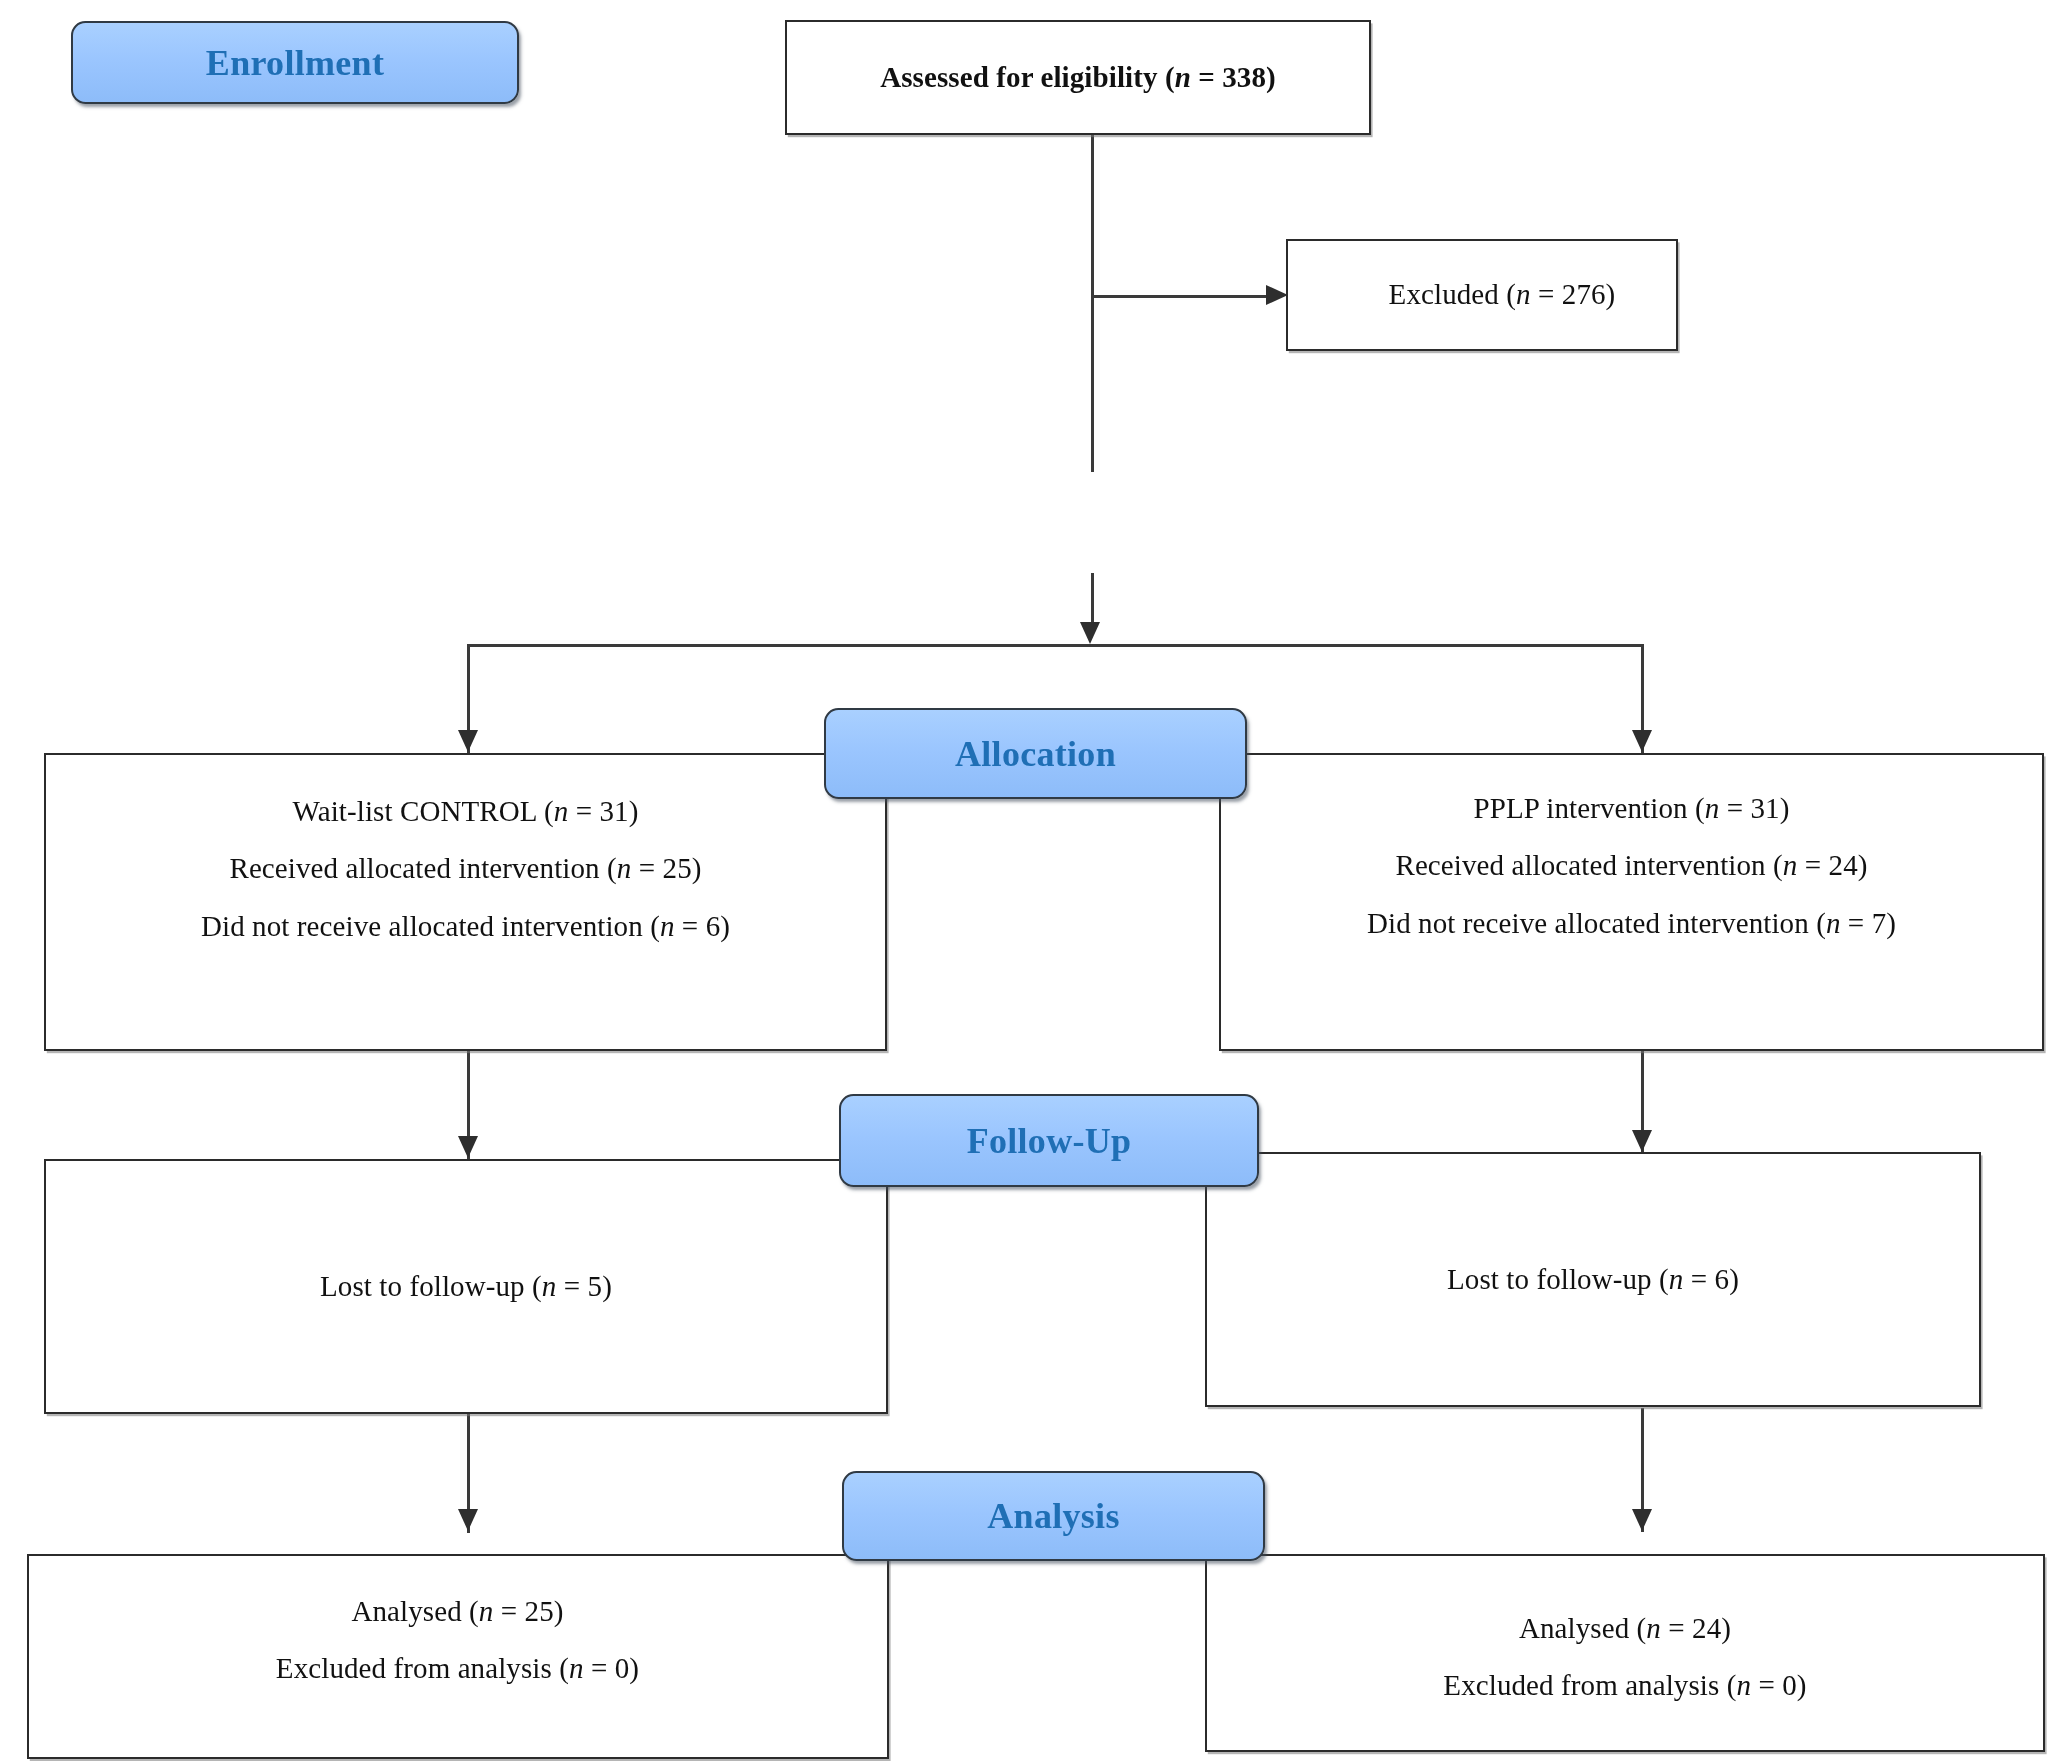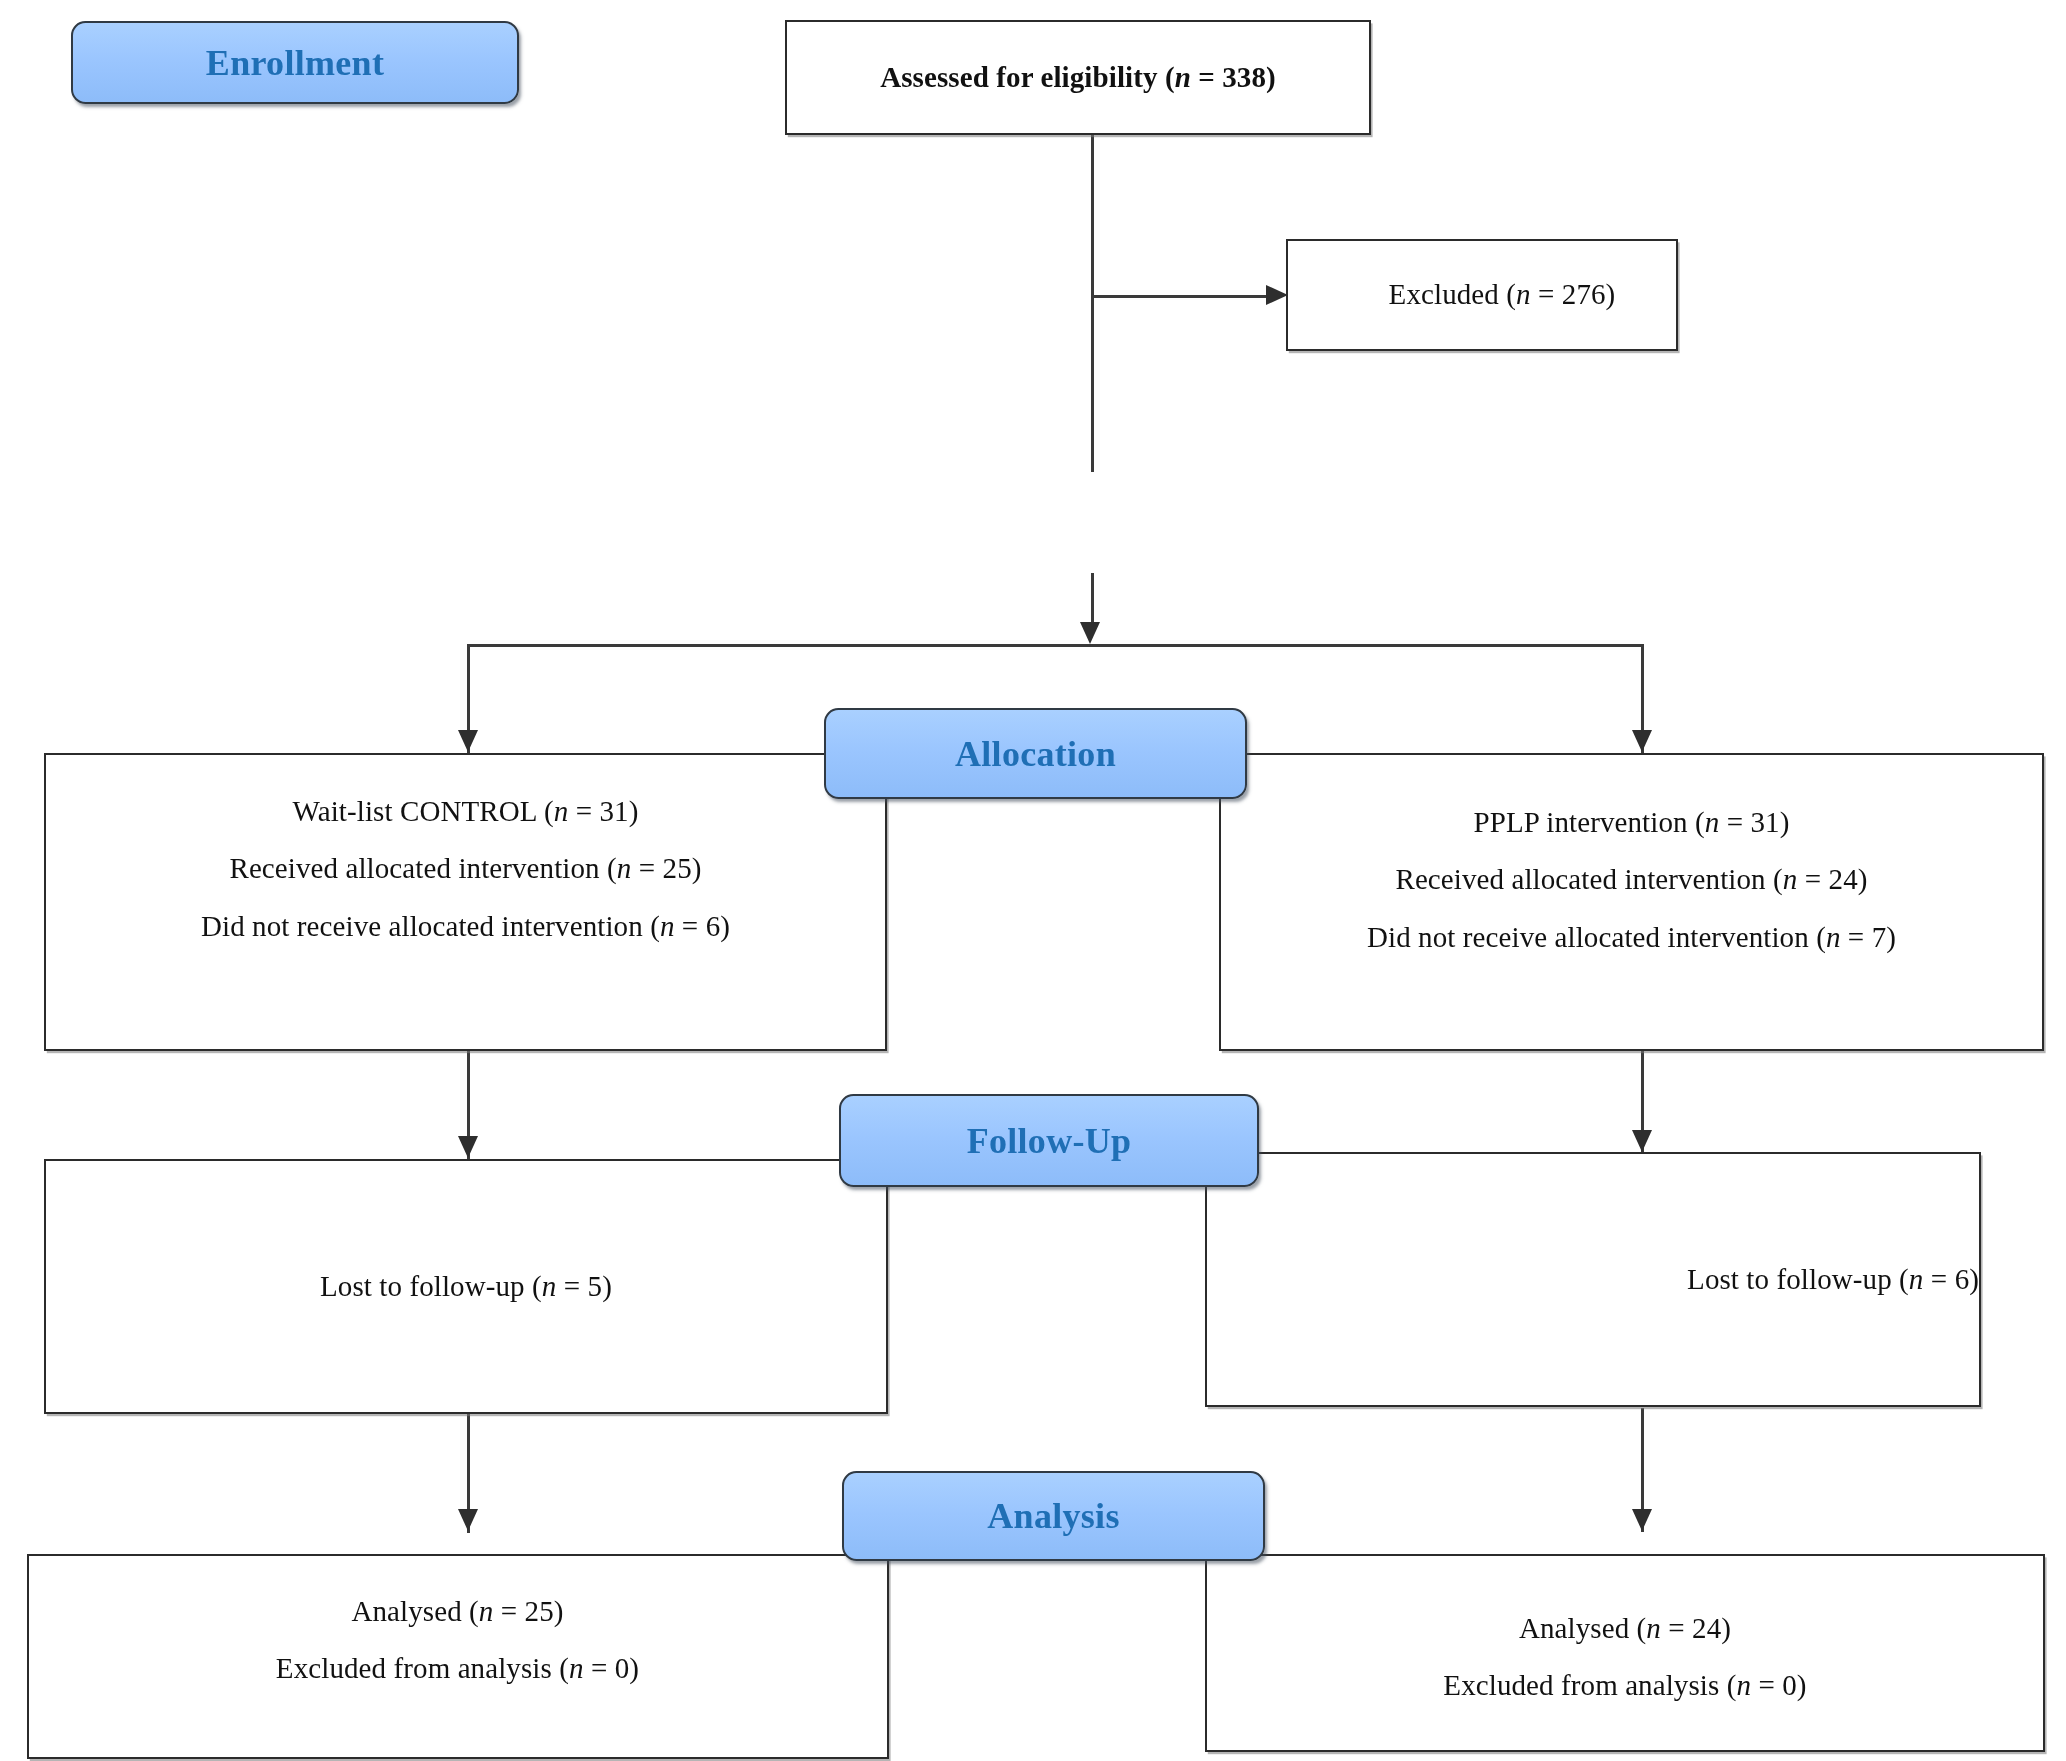--- a/index.html
+++ b/index.html
@@ -132,21 +132,21 @@
       <span>Wait-list CONTROL (</span><i>n</i><span> = </span><span>31</span><span>)</span>
     </div>
     <div class="line">
       <span>Received allocated intervention (</span><i>n</i><span> = </span><span>25</span><span>)</span>
     </div>
     <div class="line">
       <span>Did  not receive allocated intervention (</span><i>n</i><span> = </span><span>6</span><span>)</span>
     </div>
   </div>
 
-  <div class="box" style="left:1219px; top:753px; width:825px; height:298px; padding-top:51px;">
+  <div class="box" style="left:1219px; top:753px; width:825px; height:298px; padding-top:37px;">
     <div class="line">
       <span>PPLP intervention (</span><i>n</i><span> = </span><span>31</span><span>)</span>
     </div>
     <div class="line">
       <span>Received allocated intervention (</span><i>n</i><span> = </span><span>24</span><span>)</span>
     </div>
     <div class="line">
       <span>Did  not receive allocated intervention (</span><i>n</i><span> = </span><span>7</span><span>)</span>
     </div>
   </div>
@@ -160,21 +160,21 @@
 
   <div class="vline" style="left:1641px; top:1051px; width:3.3px; height:102px;"></div>
   <div class="arrowdown" style="left:1632px; top:1130px;"></div>
 
   <div class="box center-v" style="left:44px; top:1159px; width:844px; height:255px;">
     <div class="line">
       <span>Lost to follow-up (</span><i>n</i><span> = </span><span>5</span><span>)</span>
     </div>
   </div>
 
-  <div class="box center-v" style="left:1205px; top:1152px; width:776px; height:255px;align-items:flex-end;">
+  <div class="box center-v" style="left:1205px; top:1152px; width:776px; height:255px;">
     <div class="line">
       <span>Lost to follow-up (</span><i>n</i><span> = </span><span>6</span><span>)</span>
     </div>
   </div>
 
   <div class="badge" style="left:839px; top:1094px; width:420px; height:93px;">
     <span>Follow-Up</span>
   </div>
 
   <div class="vline" style="left:467px; top:1414px; width:3.3px; height:119px;"></div>

